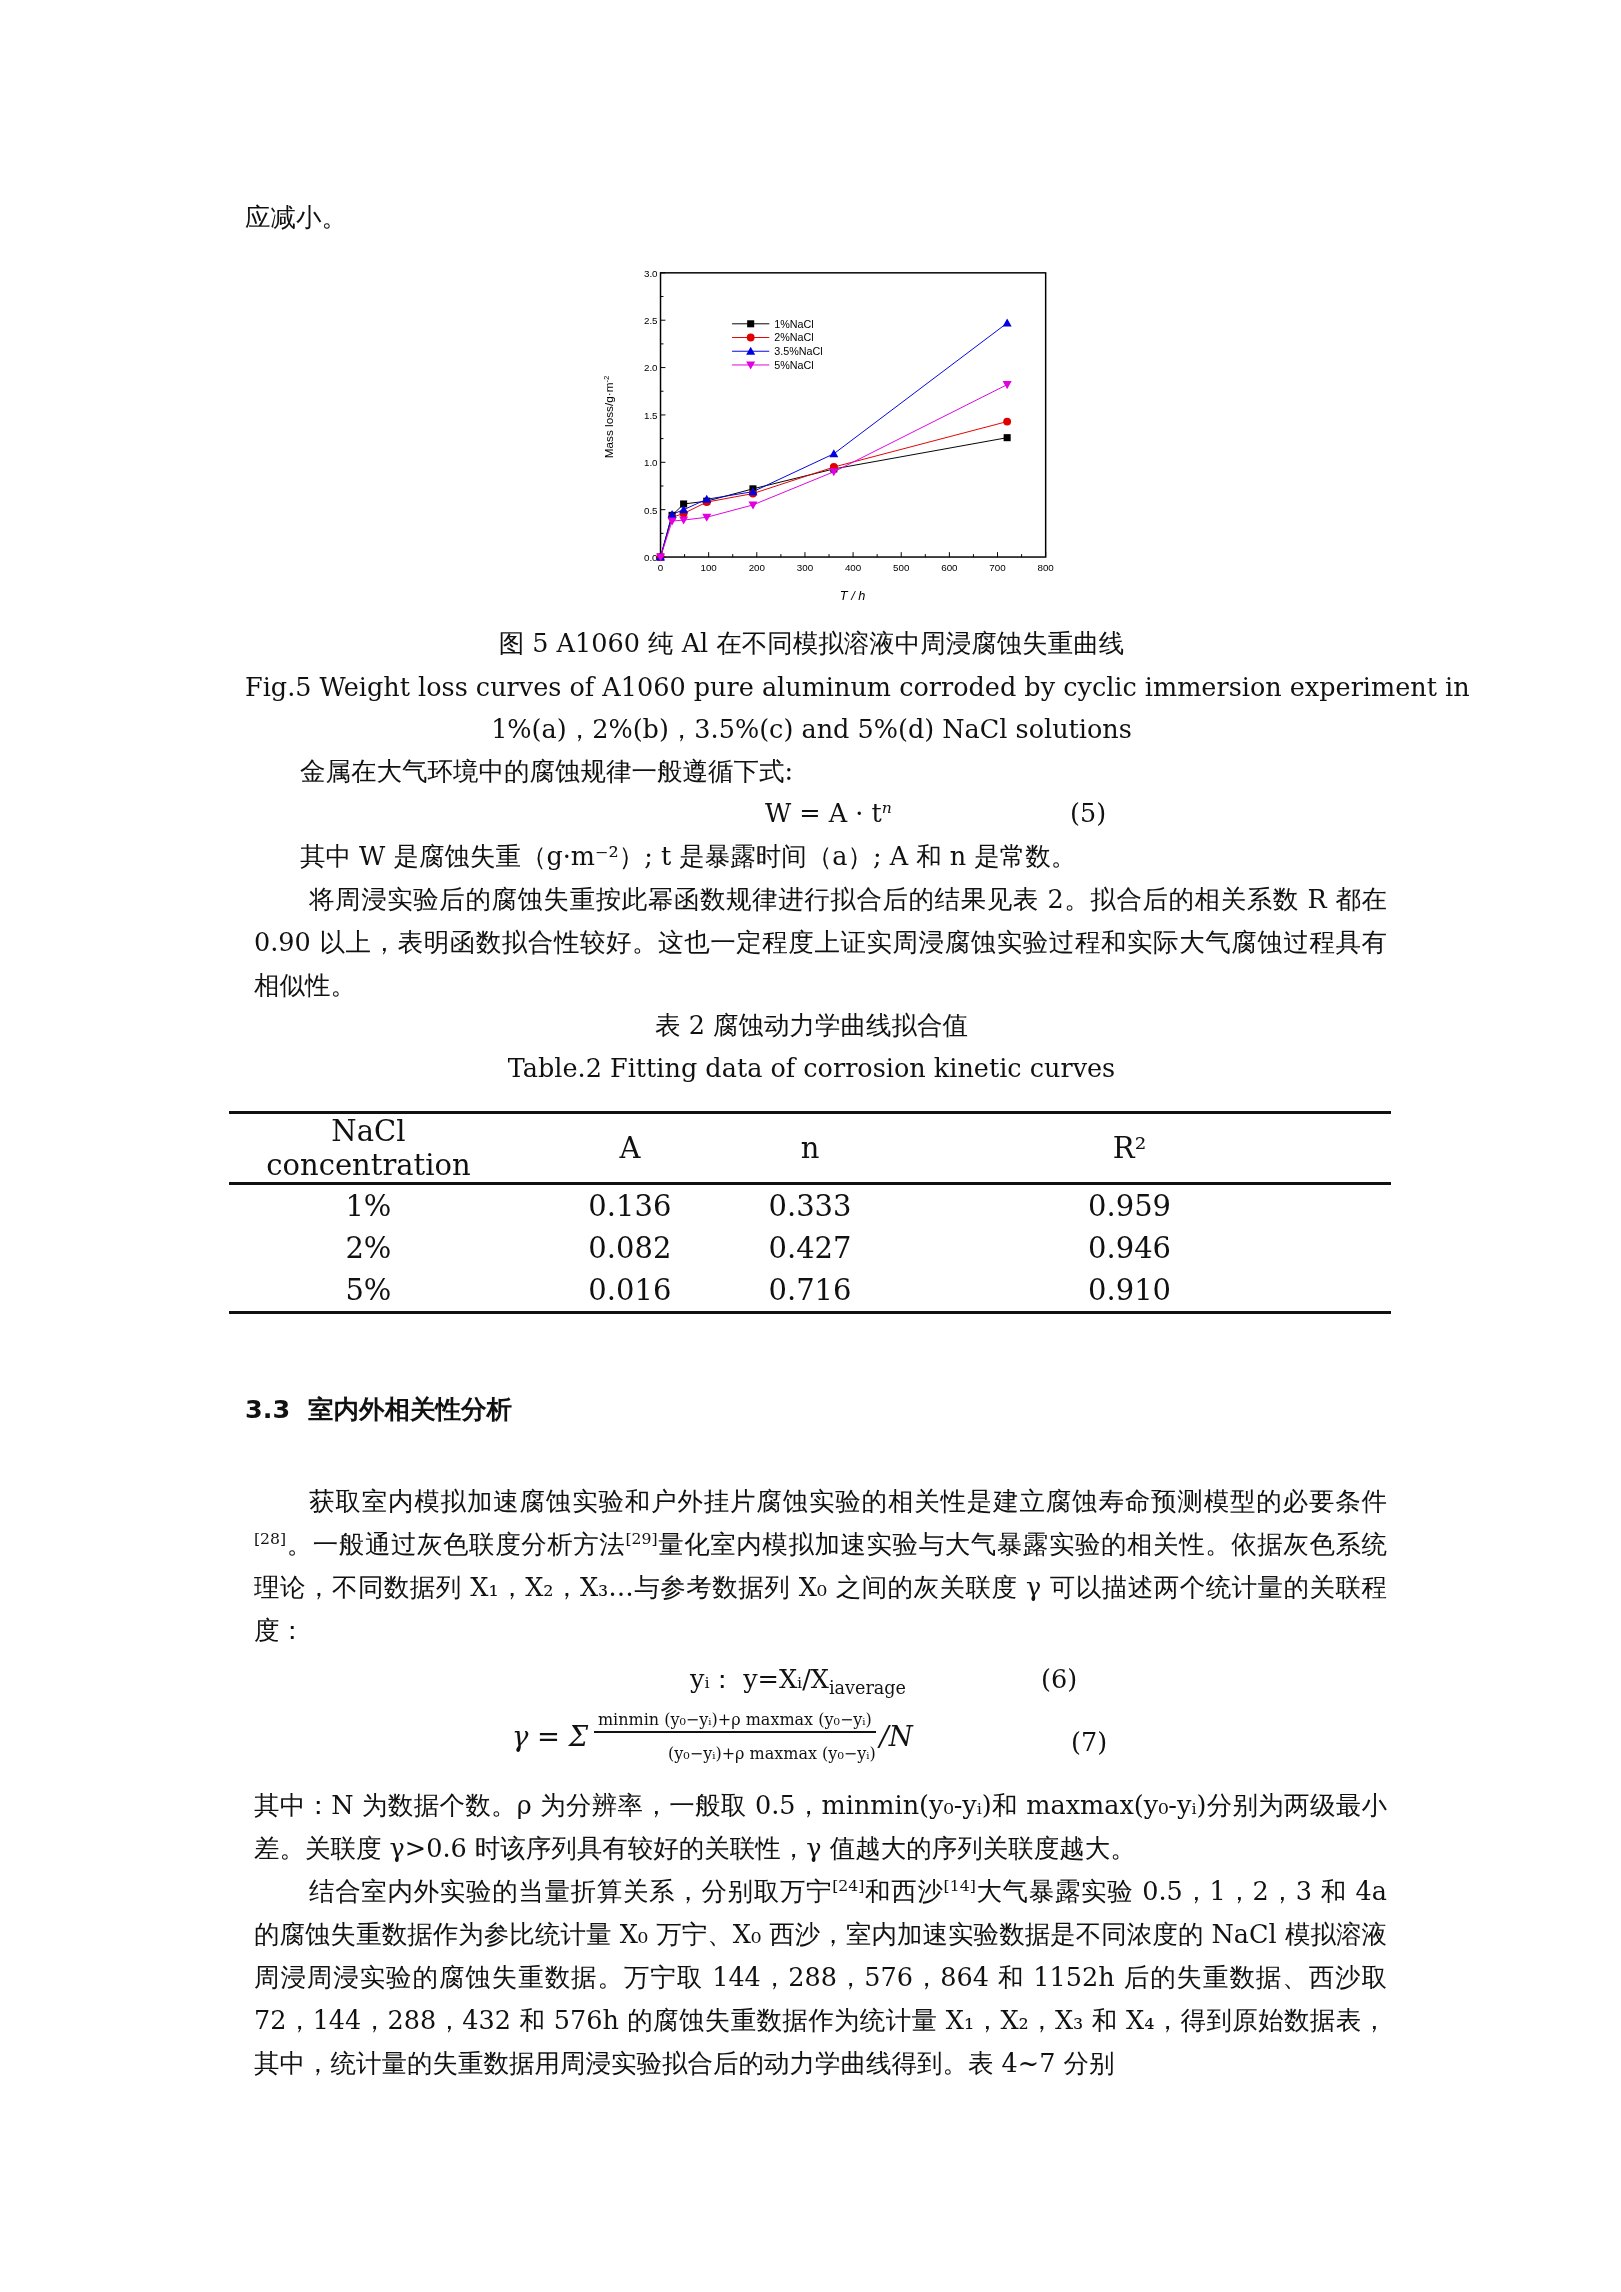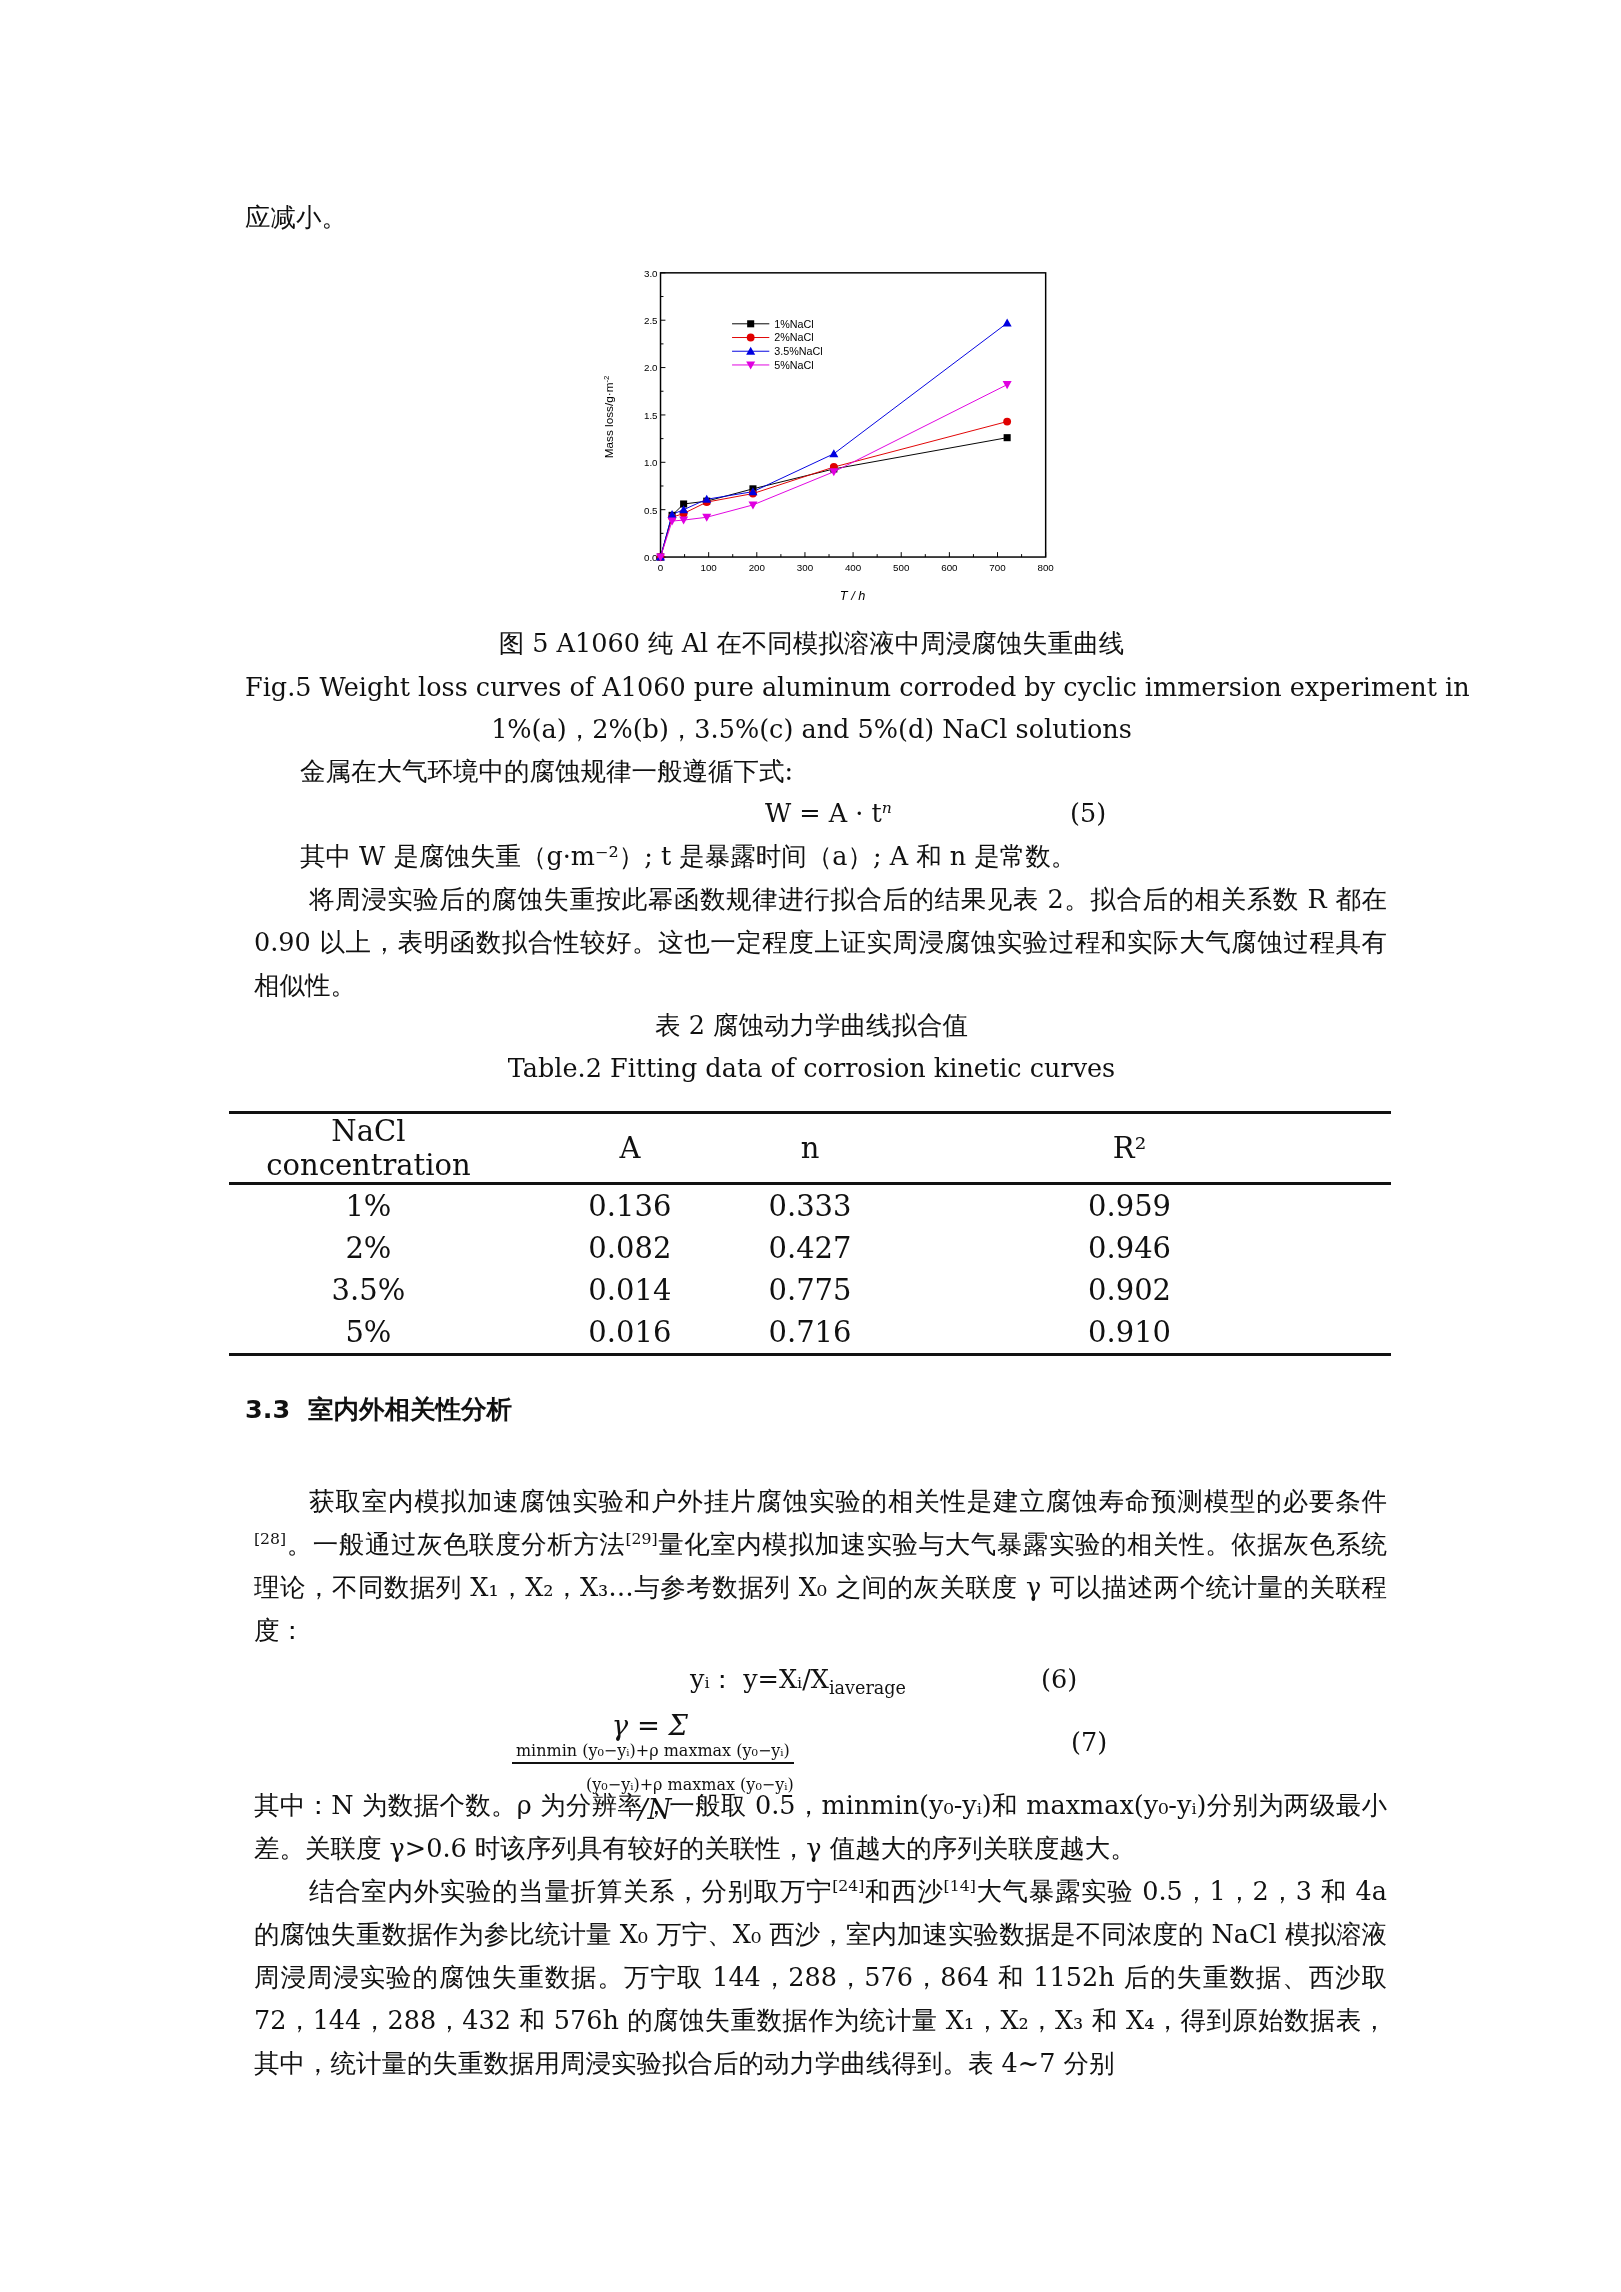--- a/index.html
+++ b/index.html
@@ -166,26 +166,20 @@
       <td>0.333</td>
       <td>0.959</td>
     </tr>
     <tr>
       <td>2%</td>
       <td>0.082</td>
       <td>0.427</td>
       <td>0.946</td>
     </tr>
     <tr>
-      <td>3.5%</td>
-      <td>0.014</td>
-      <td>0.775</td>
-      <td>0.902</td>
-    </tr>
-    <tr>
       <td>5%</td>
       <td>0.016</td>
       <td>0.716</td>
       <td>0.910</td>
     </tr>
   </tbody>
 </table>
 
 <div class="abs heading" style="left:245px; top:1392px;">
   <span>3.3</span>&nbsp;&nbsp;<span>室内外相关性分析</span>
@@ -193,21 +187,21 @@
 
 <div class="para indent" style="top:1480px;">
   <span>获取室内模拟加速腐蚀实验和户外挂片腐蚀实验的相关性是建立腐蚀寿命预测模型的必要条件</span><sup>[28]</sup><span>。一般通过灰色联度分析方法</span><sup>[29]</sup><span>量化室内模拟加速实验与大气暴露实验的相关性。依据灰色系统理论，不同数据列 X₁，X₂，X₃…与参考数据列 X₀ 之间的灰关联度 γ 可以描述两个统计量的关联程度：</span>
 </div>
 
 <div class="abs txt" style="left:690px; top:1658px;">
   <span>yᵢ：  y=Xᵢ/X</span><sub style="font-size:17.6px">iaverage</sub>
 </div>
 <div class="abs txt" style="left:1041px; top:1658px;">(6)</div>
 
-<div class="abs eq" style="left:512px; top:1710px; display:flex; align-items:center;flex-direction:column;">
+<div class="abs eq" style="left:512px; top:1710px; display:flex; align-items:center;">
   <span style="font-style:italic; font-size:27.4px; margin-right:5.9px;">γ = Σ</span>
   <span class="frac">
     <span class="num">minmin  (y₀−yᵢ)+ρ maxmax  (y₀−yᵢ)</span>
     <span class="den">(y₀−yᵢ)+ρ maxmax  (y₀−yᵢ)</span>
   </span>
   <span style="font-style:italic; font-size:27.4px; margin-left:3.9px;">/N</span>
 </div>
 <div class="abs txt" style="left:1071px; top:1721px;">(7)</div>
 
 <div class="para" style="top:1784px;">其中：N 为数据个数。ρ 为分辨率，一般取 0.5，minmin(y₀-yᵢ)和 maxmax(y₀-yᵢ)分别为两级最小差。关联度 γ&gt;0.6 时该序列具有较好的关联性，γ 值越大的序列关联度越大。</div>

